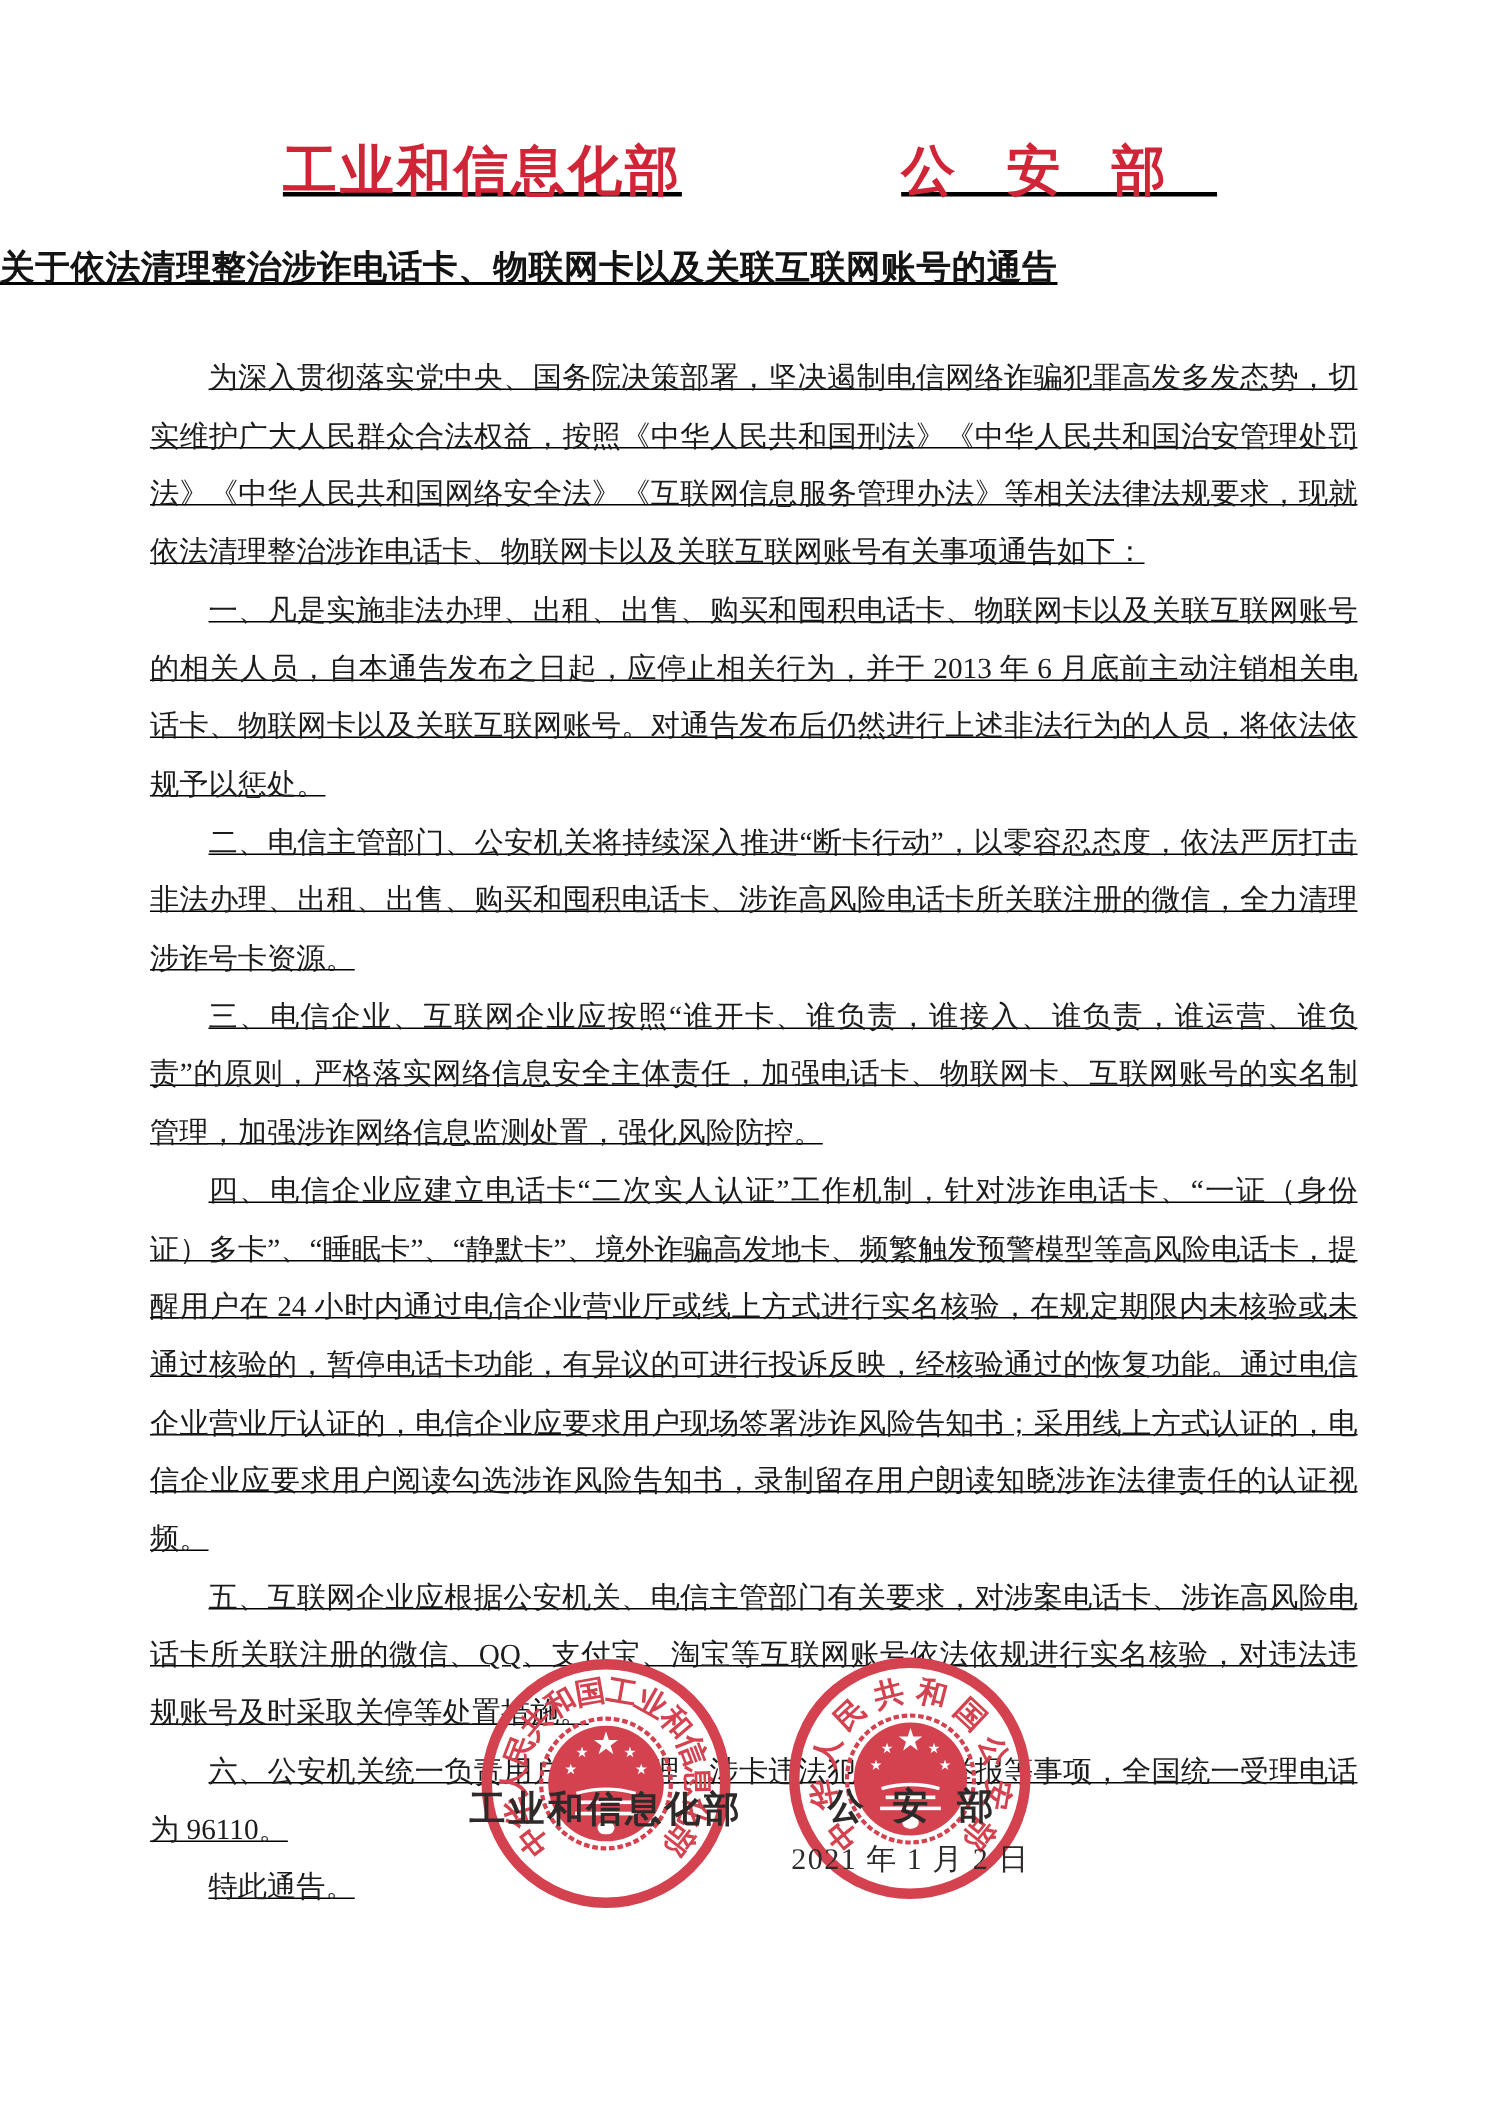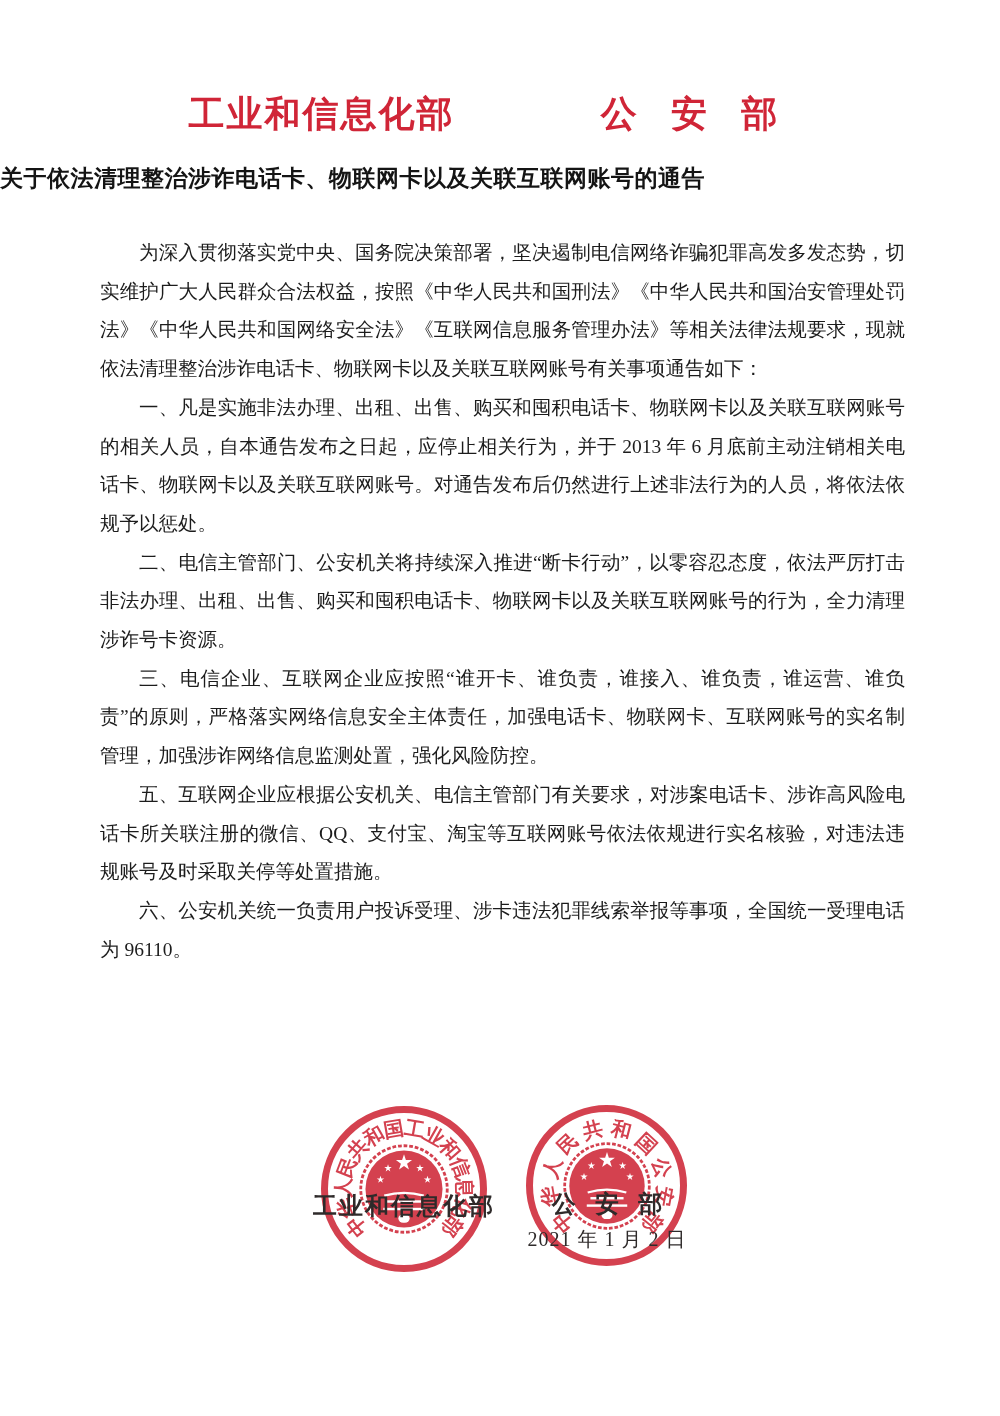--- a/index.html
+++ b/index.html
@@ -3,21 +3,21 @@
 <meta charset="utf-8">
 <style>
   html, body { margin: 0; padding: 0; }
   body {
     width: 1000px; height: 1416px;
     background: #ffffff;
     font-family: "Liberation Serif", "DejaVu Serif", serif;
     position: relative;
     overflow: hidden;
   }
-  .page { position: absolute; inset: 0; }
+  .page { position: absolute; inset: 0; text-decoration: underline; }
 
   
   .header-line {
     margin-top: 90px;
     display: flex; justify-content: center; align-items: baseline;
     gap: 112px;
     color: #d02537;
     font-size: 36px; font-weight: bold;
     letter-spacing: 2px;
   }
@@ -87,24 +87,26 @@
   <div class="header-line">
     <span class="ministry-1">工业和信息化部</span>
     <span class="ministry-2">公安部</span>
   </div>
 
   <div class="doc-title">关于依法清理整治涉诈电话卡、物联网卡以及关联互联网账号的通告</div>
 
   <div class="body-text">
     <p>为深入贯彻落实党中央、国务院决策部署，坚决遏制电信网络诈骗犯罪高发多发态势，切实维护广大人民群众合法权益，按照《中华人民共和国刑法》《中华人民共和国治安管理处罚法》《中华人民共和国网络安全法》《互联网信息服务管理办法》等相关法律法规要求，现就依法清理整治涉诈电话卡、物联网卡以及关联互联网账号有关事项通告如下：</p>
     <p>一、凡是实施非法办理、出租、出售、购买和囤积电话卡、物联网卡以及关联互联网账号的相关人员，自本通告发布之日起，应停止相关行为，并于 2013 年 6 月底前主动注销相关电话卡、物联网卡以及关联互联网账号。对通告发布后仍然进行上述非法行为的人员，将依法依规予以惩处。</p>
-    <p>二、电信主管部门、公安机关将持续深入推进“断卡行动”，以零容忍态度，依法严厉打击非法办理、出租、出售、购买和囤积电话卡、物联网卡以及关联互联网账号的行为，全力清理涉诈号卡资源。</p>
+    <p>二、电信主管部门、公安机关将持续深入推进“断卡行动”，以零容忍态度，依法严厉打击非法办理、出租、出售、购买和囤积电话卡、涉诈高风险电话卡所关联注册的微信，全力清理涉诈号卡资源。</p>
     <p>三、电信企业、互联网企业应按照“谁开卡、谁负责，谁接入、谁负责，谁运营、谁负责”的原则，严格落实网络信息安全主体责任，加强电话卡、物联网卡、互联网账号的实名制管理，加强涉诈网络信息监测处置，强化风险防控。</p>
+    <p>四、电信企业应建立电话卡“二次实人认证”工作机制，针对涉诈电话卡、“一证（身份证）多卡”、“睡眠卡”、“静默卡”、境外诈骗高发地卡、频繁触发预警模型等高风险电话卡，提醒用户在 24 小时内通过电信企业营业厅或线上方式进行实名核验，在规定期限内未核验或未通过核验的，暂停电话卡功能，有异议的可进行投诉反映，经核验通过的恢复功能。通过电信企业营业厅认证的，电信企业应要求用户现场签署涉诈风险告知书；采用线上方式认证的，电信企业应要求用户阅读勾选涉诈风险告知书，录制留存用户朗读知晓涉诈法律责任的认证视频。</p>
     <p>五、互联网企业应根据公安机关、电信主管部门有关要求，对涉案电话卡、涉诈高风险电话卡所关联注册的微信、QQ、支付宝、淘宝等互联网账号依法依规进行实名核验，对违法违规账号及时采取关停等处置措施。</p>
     <p>六、公安机关统一负责用户投诉受理、涉卡违法犯罪线索举报等事项，全国统一受理电话为 96110。</p>
+    <p>特此通告。</p>
   </div>
 
   <div class="seal seal-left">
     <svg class="seal-emblem" viewBox="0 0 100 100" width="94" height="94">
       <defs>
         <polygon id="star5" points="0,-1 0.2245,-0.309 0.951,-0.309 0.3633,0.118 0.5878,0.809 0,0.382 -0.5878,0.809 -0.3633,0.118 -0.951,-0.309 -0.2245,-0.309"></polygon>
       </defs>
       <circle cx="50" cy="50" r="46" fill="none" stroke="#d4414f" stroke-width="3" stroke-dasharray="4 2"></circle>
       <circle cx="50" cy="50" r="41" fill="#d4414f"></circle>
       <use href="#star5" fill="#ffffff" transform="translate(50,22) scale(9)"></use>

